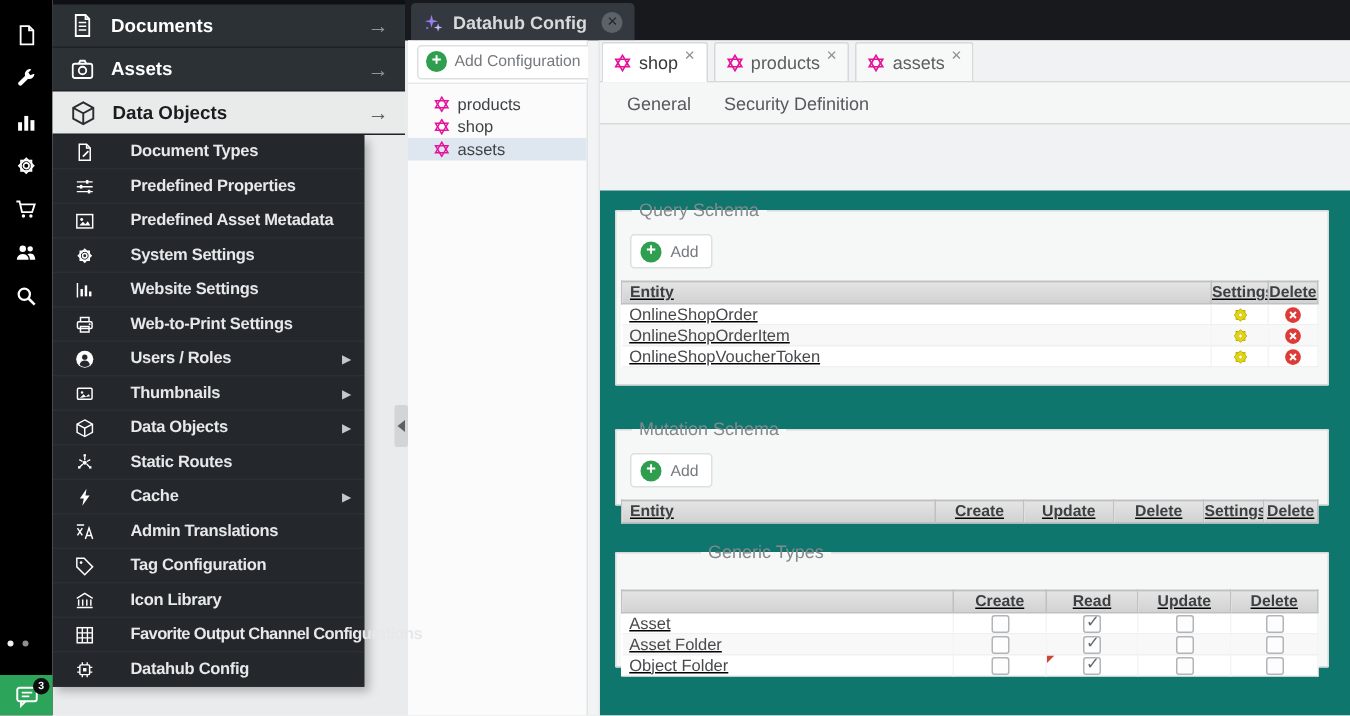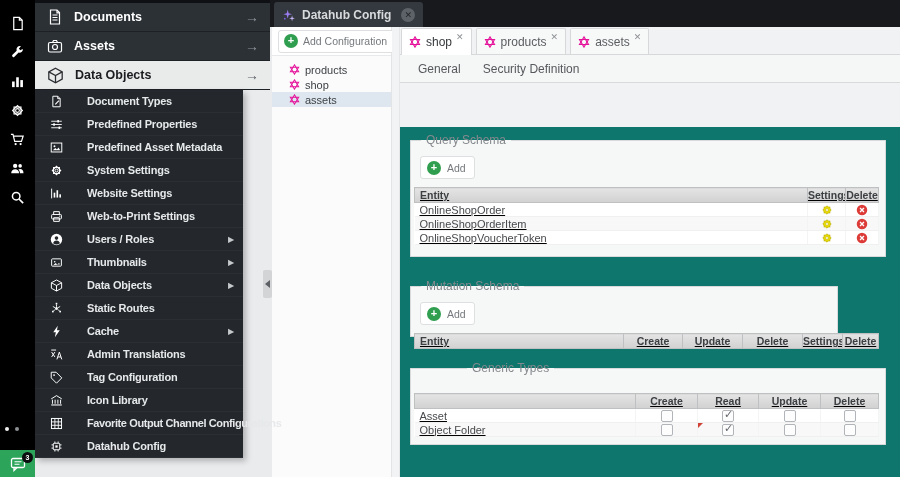--- a/index.html
+++ b/index.html
@@ -34,21 +34,21 @@
   .tab-inner { display:flex; align-items:center; gap:5px; height:26px; }
   .tab-x { font-size:9px; color:#8d9194; font-weight:bold; margin:3px 0 0 4px; }
   .subtabstrip { position:absolute; left:0; right:0; top:28px; height:28px; background:#f5f6f6; border-bottom:1px solid #d8d9da; display:flex; align-items:flex-end; padding-left:7px; }
   .subtab { height:26px; line-height:26px; padding:0 11px; font-size:12px; color:#56595c; cursor:pointer; }
   .subtab.active { background:#fcfcfc; border:1px solid #d6d8d9; border-bottom:1px solid #fcfcfc; margin-bottom:-1px; height:27px; line-height:25px; border-radius:2px 2px 0 0; color:#333; }
   .content { position:absolute; left:0; right:0; top:56px; bottom:0; background:#0f766e;margin-top:44px; }
 
   fieldset { position:absolute; border:1px solid #d9dadb; background:#f6f7f7; border-radius:1px; }
   legend { font-size:12px; color:#85898d; padding:0 5px; margin-left:10px; }
   .fs-query    { left:10px; top:6px;   width:476px; height:124px; }
-  .fs-mutation { left:10px; top:152px; width:428px; height:58px;  }
+  .fs-mutation { left:10px; top:152px; width:476px; height:58px;  }
   .fs-generic  { left:10px; top:234px; width:476px; height:84px;padding-left:46px;  }
 
   .addbtn { position:absolute; left:9px; top:9px; display:flex; align-items:center; height:23px; border:1px solid #dddfe0; border-radius:3px; background:#fff; font-size:10.5px; color:#75797d; padding-right:8px; cursor:pointer; }
   .addbtn .addcfg-plus { margin:0 6px; }
 
   table { border-collapse:collapse; table-layout:fixed; width:464px; background:#fff; position:absolute; left:3px;text-decoration:underline; }
   .tq { top:40px; } .tm { top:40px; } .tg { top:18px; }
   th { background:linear-gradient(#e4e4e4,#d1d1d1); border:1px solid #bfc0c1; font-size:10.5px; font-weight:700; color:#3d4043; height:15px; padding:0 5px; text-align:left; white-space:nowrap; overflow:hidden; }
   th.c, td.c { text-align:center; padding:0; }
   td { border-bottom:1px solid #f0f0f0; border-right:1px solid #f4f4f4; font-size:11px; color:#47494c; height:14px; padding:0 5px; white-space:nowrap; overflow:hidden; position:relative; }
@@ -300,20 +300,27 @@
           </thead>
         <tbody>
           <tr>
             <td>Asset</td>
             <td class="c"><span class="cb"></span></td>
             <td class="c"><span class="cb checked"></span></td>
             <td class="c"><span class="cb"></span></td>
             <td class="c"><span class="cb"></span></td>
           </tr>
           <tr>
+            <td>Asset Folder</td>
+            <td class="c"><span class="cb"></span></td>
+            <td class="c"><span class="cb checked"></span></td>
+            <td class="c"><span class="cb"></span></td>
+            <td class="c"><span class="cb"></span></td>
+          </tr>
+          <tr>
             <td>Object Folder</td>
             <td class="c"><span class="cb"></span></td>
             <td class="c dirty"><span class="cb checked"></span></td>
             <td class="c"><span class="cb"></span></td>
             <td class="c"><span class="cb"></span></td>
           </tr>
         </tbody>
       </table>
     </fieldset>
   </div>

